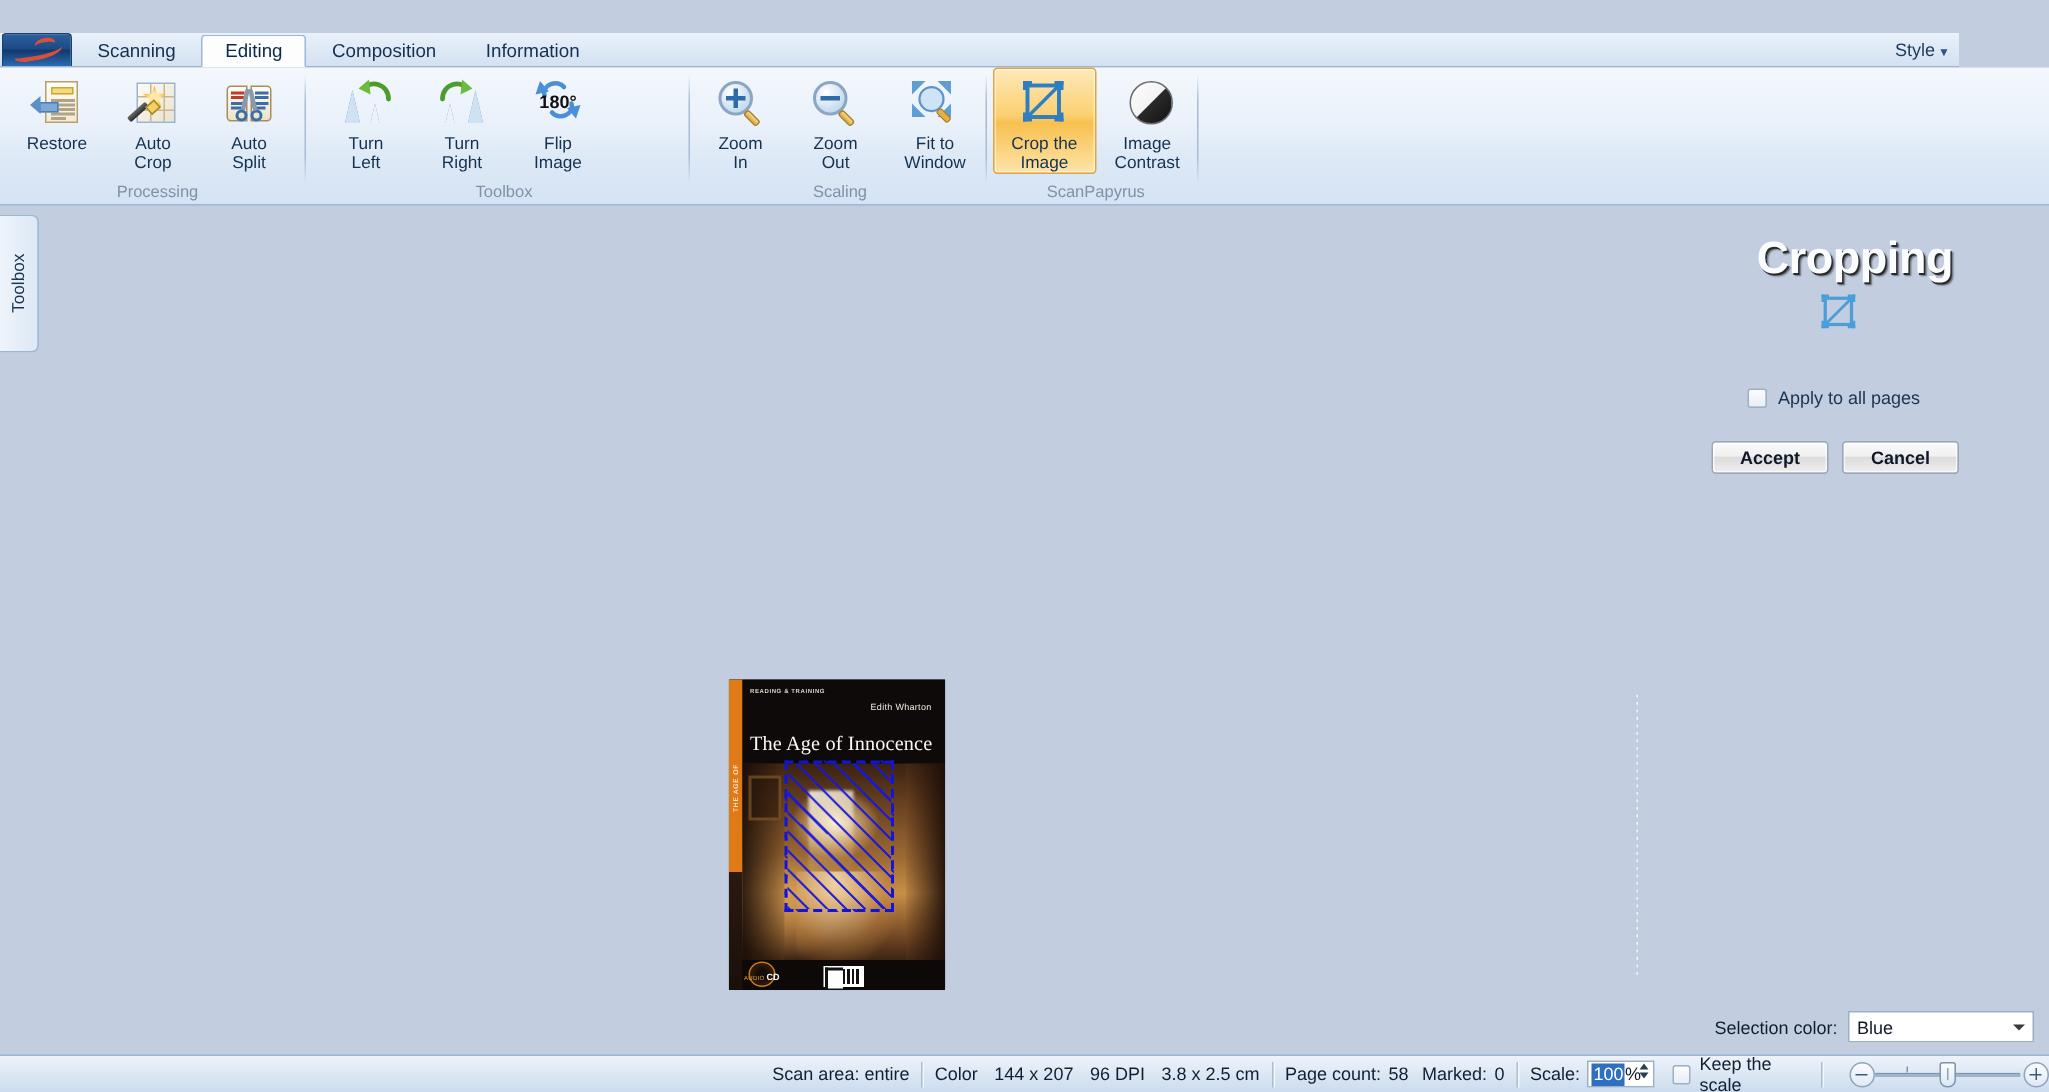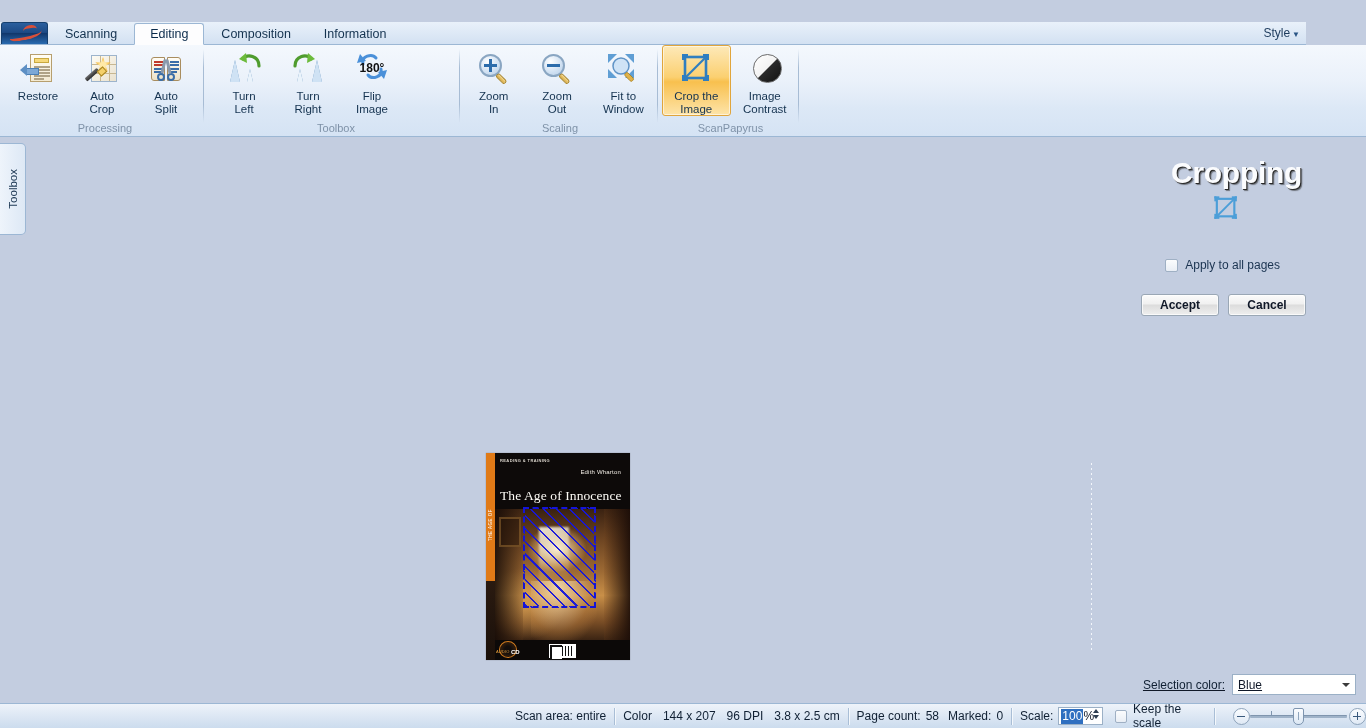--- a/index.html
+++ b/index.html
@@ -437,21 +437,21 @@
     display: flex; align-items: center; justify-content: center;
     font-size: 12px; color: #101828;
     box-shadow: inset 0 0 0 1px rgba(255,255,255,0.7);
     cursor: default;
     font-weight: bold;
   }
 
   
   #selcolor-row {
     position: absolute; right: 10px; bottom: 33px;
-    display: flex; align-items: center; gap: 7px; text-decoration: underline;
+    display: flex; align-items: center; gap: 7px;
   }
   #selcolor-label { font-size: 12px; color: #102033; }
   #selcolor-combo {
     width: 124px; height: 21px;
     border: 1px solid #9bb0c6;
     background: #ffffff;
     display: flex; align-items: center;
     position: relative;
     padding-left: 5px;
     font-size: 12px; color: #101828;

